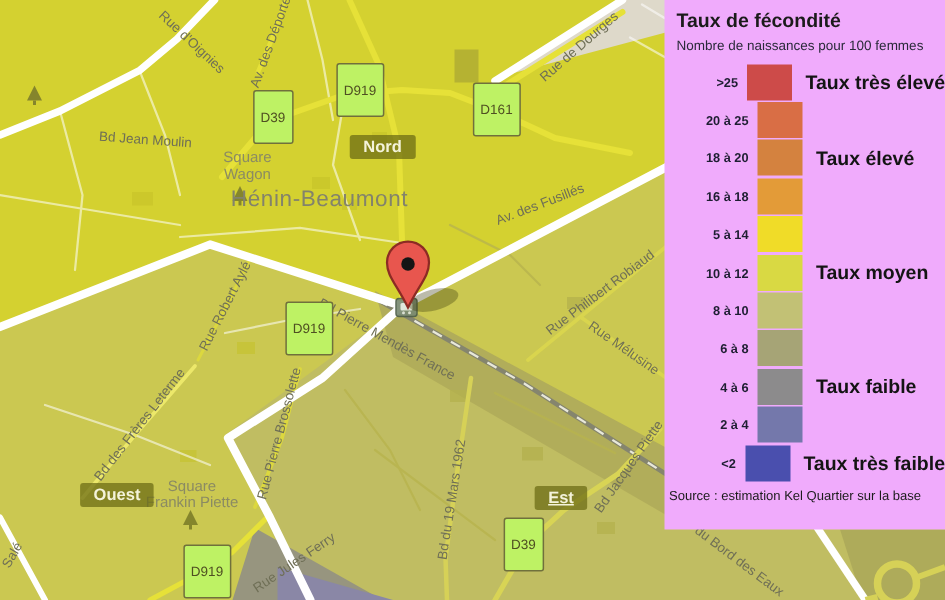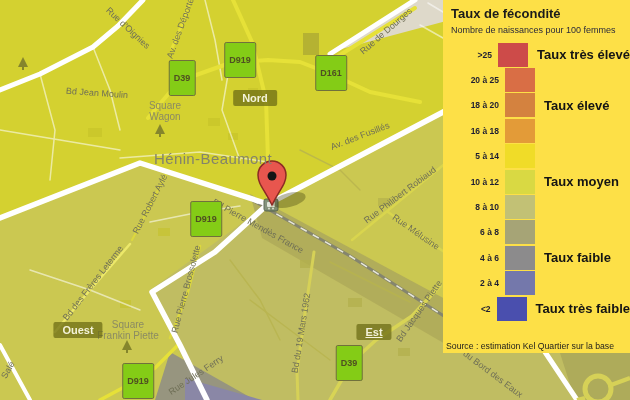--- a/index.html
+++ b/index.html
@@ -7,39 +7,39 @@
           font-family:"Liberation Sans",sans-serif;background:#cbc851;}
   
   #map{position:absolute;inset:0;width:630px;height:400px;cursor:grab;}
   #map svg{position:absolute;top:0;left:0;}
   .maplabel{position:absolute;white-space:nowrap;color:#6f6f56;font-size:9px;
             transform:translate(-50%,-50%);pointer-events:none;}
   .citylabel{position:absolute;white-space:nowrap;color:#83836b;font-size:15px;
              letter-spacing:.4px;transform:translate(-50%,-50%);}
   .placelabel{position:absolute;color:#8b8b63;font-size:10px;line-height:11px;
               text-align:center;transform:translate(-50%,-50%);}
-  .routebadge{position:absolute;background:#84cc16;border:1px solid #70703c;
-              color:#4f4f22;font-size:9px;font-weight:bold;padding:12px 4px;
+  .routebadge{position:absolute;background:#bef264;border:1px solid #70703c;
+              color:#4f4f22;font-size:9px;font-weight:normal;padding:12px 4px;
               border-radius:2px;transform:translate(-50%,-50%);white-space:nowrap;}
   .districtbadge{position:absolute;background:rgba(106,105,20,0.72);color:#f4f3da;
               font-size:11px;font-weight:bold;padding:2px 9px;border-radius:2px;
               transform:translate(-50%,-50%);white-space:nowrap;text-align:center;}
   .districtbadge.small{font-size:10.5px;line-height:12.5px;padding:2px 6px;}
   
   #legend{position:absolute;left:443px;top:0;width:187px;height:353px;
-          background:#fde047;padding:6px 0 0 8px;box-sizing:border-box;}
+          background:#f0abfc;padding:6px 0 0 8px;box-sizing:border-box;}
   #legend .ltitle{font-size:13px;font-weight:bold;color:#1b1b1b;}
   #legend .lsub{font-size:9px;color:#2a2a3a;margin-top:4px;}
   #legend .lrows{margin-top:7px;}
   .lrow{display:flex;align-items:center;height:25.4px;}
   .lrange{width:48px;text-align:right;padding-right:6px;font-size:8.5px;
           font-weight:bold;color:#1e1e32;white-space:nowrap;}
   .lswatch{width:30px;height:24px;flex:0 0 30px;}
   .lcat{margin-left:9px;font-size:13px;font-weight:bold;color:#141414;white-space:nowrap;}
-  .lsource{position:absolute;left:3px;bottom:2px;width:184px;font-size:8.7px;
+  .lsource{position:absolute;left:3px;bottom:18px;width:184px;font-size:8.7px;
            color:#1c1c1c;white-space:nowrap;overflow:hidden;}
 </style>
 </head>
 <body>
 
 <div id="screen">
 
   <div id="map">
     <svg width="630" height="400" viewBox="0 0 630 400">
 
@@ -139,21 +139,21 @@
           <circle cx="273" cy="208.5" r="1" fill="#dfe5da"></circle>
       </g>
 
       <ellipse cx="289" cy="200" rx="17" ry="7" fill="rgba(60,60,15,0.35)" transform="rotate(-14 289 200)"></ellipse>
       <g style="cursor:pointer;">
         <path d="M272,205 C264,189 258,184 258,175 a14,14 0 1 1 28,0 c0,9 -6,14 -14,30 z" fill="#e8564e" stroke="#8c2b24" stroke-width="1.5"></path>
         <circle cx="272" cy="176" r="4.5" fill="#151515"></circle>
       </g>
     </svg>
 
-    <div class="citylabel" style="left:213px;top:158px;">Hénin-Beaumont</div>
+    <div class="citylabel" style="left:213px;top:133px;">Hénin-Beaumont</div>
 
     <div class="placelabel" style="left:165px;top:111px;">
       <div>Square</div>
       <div>Wagon</div>
     </div>
     <div class="placelabel" style="left:128px;top:330px;">
       <div>Square</div>
       <div>Frankin Piette</div>
     </div>
 

